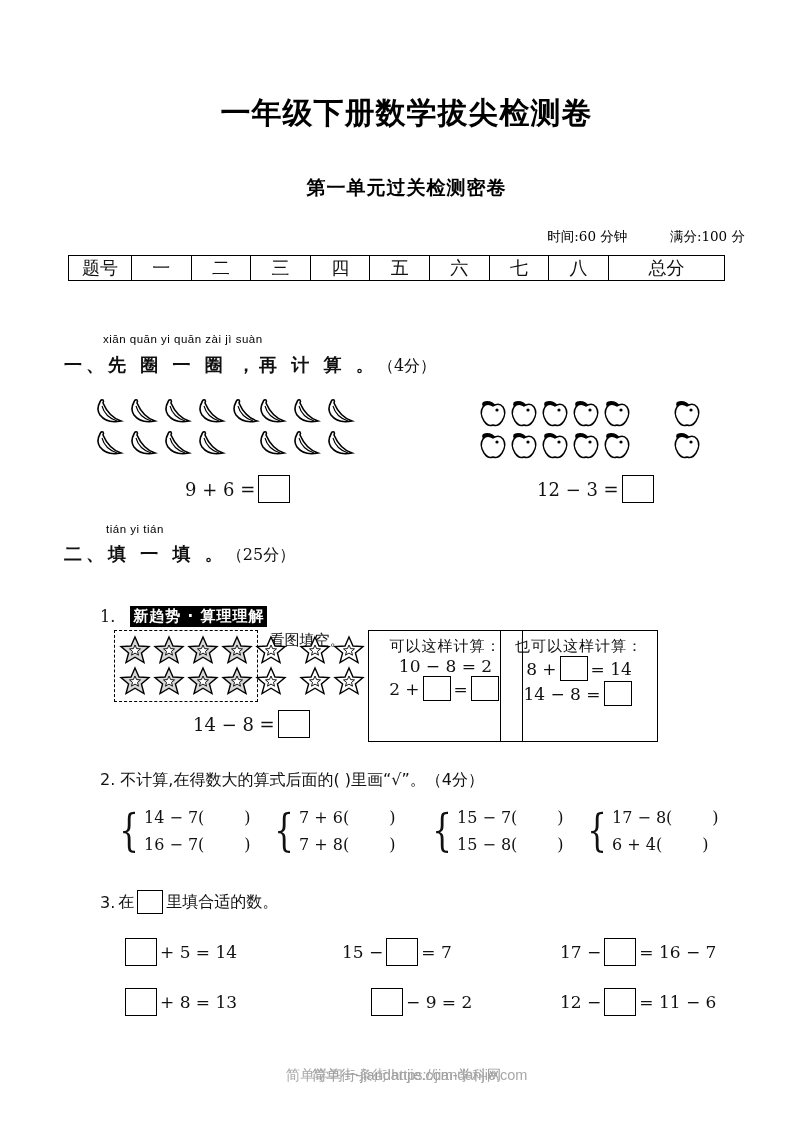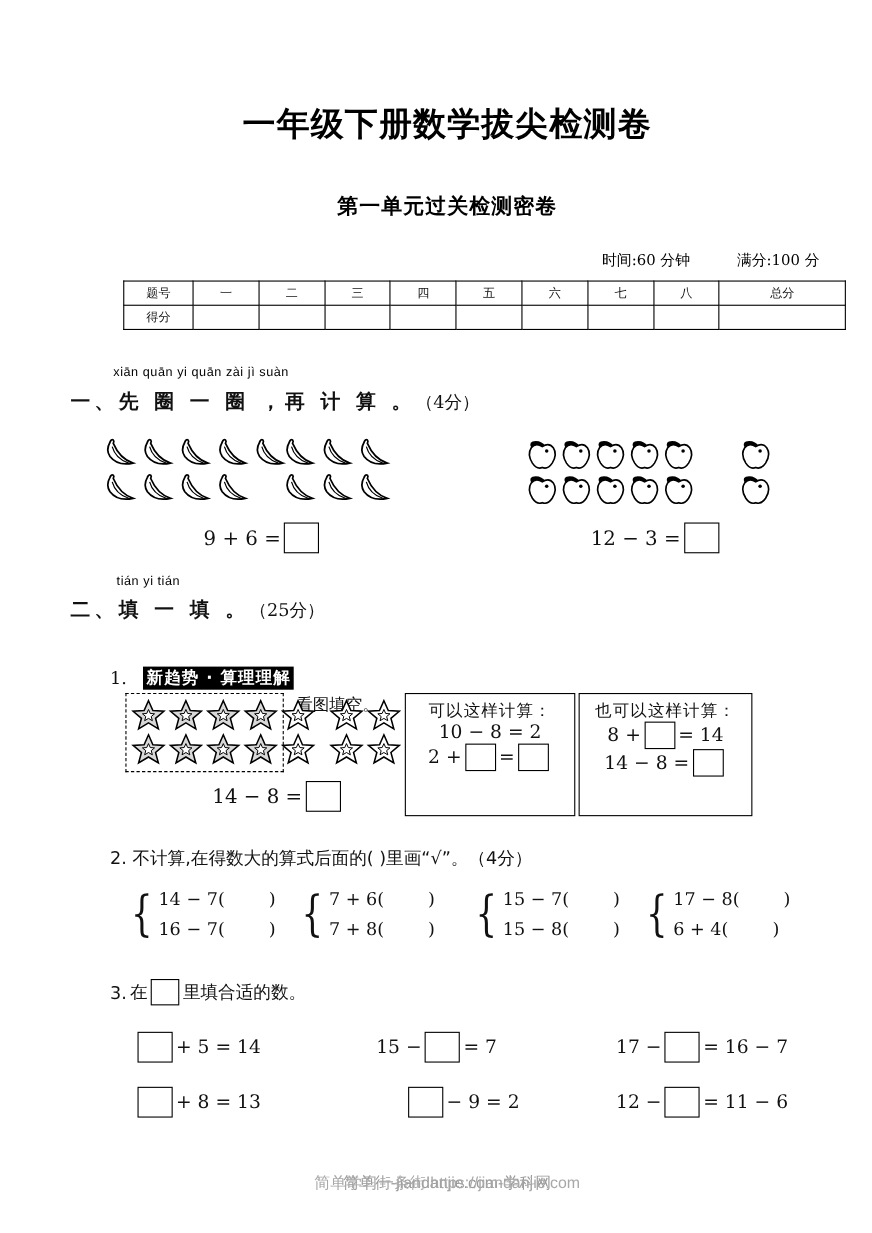--- a/index.html
+++ b/index.html
@@ -42,22 +42,21 @@
     white-space:nowrap;
   }
   .meta-row .gap{display:inline-block;width:34px;}
 
   
   .score-table{
     position:absolute;left:68px;top:255px;
     width:657px;
     border-collapse:collapse;
     font-family:Liberation Sans, sans-serif;
-    font-size:11px;
-    margin-left:44px;
+    font-size:18px;
   }
   .score-table td{
     border:1px solid #000;
     height:21px;
     text-align:center;
     vertical-align:middle;
     padding:0;
   }
   .score-table td.head-cell{width:62px;}
 
@@ -208,32 +207,20 @@
       <td>一</td>
       <td>二</td>
       <td>三</td>
       <td>四</td>
       <td>五</td>
       <td>六</td>
       <td>七</td>
       <td>八</td>
       <td>总分</td>
     </tr>
-    <tr>
-      <td class="head-cell">得分</td>
-      <td></td>
-      <td></td>
-      <td></td>
-      <td></td>
-      <td></td>
-      <td></td>
-      <td></td>
-      <td></td>
-      <td></td>
-    </tr>
   </tbody>
     </table>
 
   <div class="pinyin" style="left:103px;top:333px;">xiān quān yi quān    zài  jì  suàn</div>
   <div class="section" style="top:353px;">
     <span class="cn">一、先 圈 一 圈 ，再 计 算 。</span><span style="font-family:'DejaVu Serif',serif;font-weight:normal;font-size:16px;">（4分）</span>
   </div>
 
   <div class="fruit-row" style="left:92px;top:398px;">
     <svg class="fruit" viewBox="0 0 34 30">
@@ -479,21 +466,21 @@
     <div class="method-title">可以这样计算：</div>
     <div class="method-eq">10 − 8 = 2</div>
     <div class="method-eq">
       <span>2 +</span>
       <span class="ansbox sm"></span>
       <span>=</span>
       <span class="ansbox sm"></span>
     </div>
   </div>
 
-  <div class="method-box" style="left:526px;top:630px;width:158px;height:112px;">
+  <div class="method-box" style="left:500px;top:630px;width:158px;height:112px;">
     <div class="method-title">也可以这样计算：</div>
     <div class="method-eq">
       <span>8 +</span>
       <span class="ansbox sm"></span>
       <span>= 14</span>
     </div>
     <div class="method-eq">
       <span>14 − 8 =</span>
       <span class="ansbox sm"></span>
     </div>

